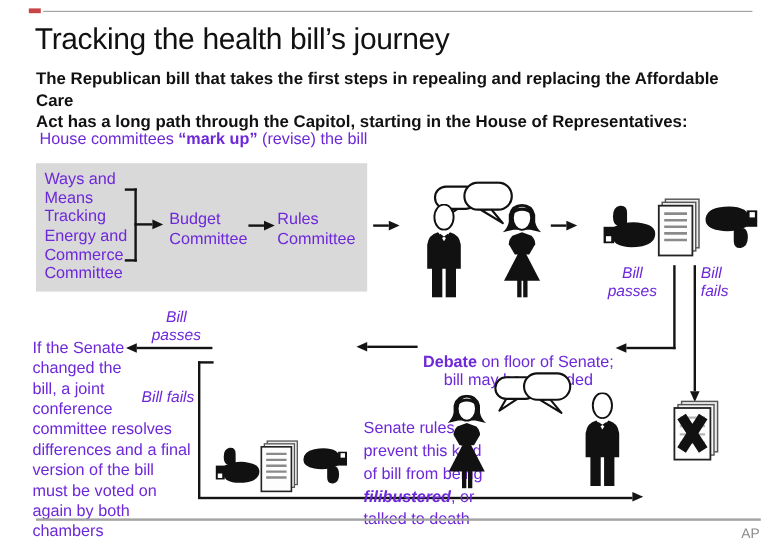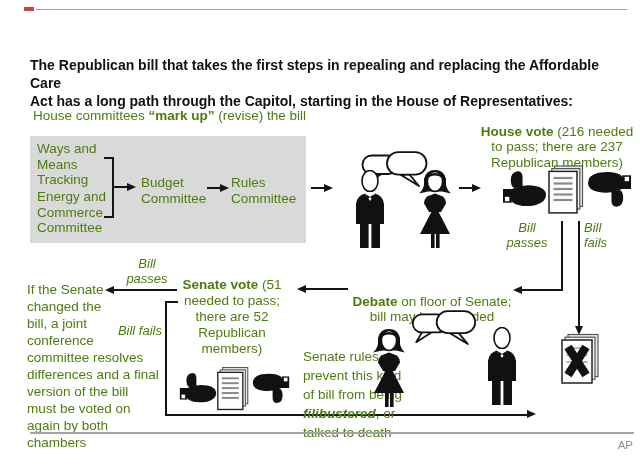--- a/index.html
+++ b/index.html
@@ -1,19 +1,19 @@
 <!DOCTYPE html>
 <html><head>
 <meta charset="utf-8">
 <style>
   html,body{margin:0;padding:0;background:#fff;}
   #canvas{position:relative;width:640px;height:464px;background:#ffffff;overflow:hidden;
           font-family:"Liberation Sans",sans-serif;color:#111;}
   .abs{position:absolute;}
-  .txt{font-size:13.5px;line-height:15.5px;white-space:pre-line;color:#4d7c0f;}
+  .txt{font-size:13.5px;line-height:15.5px;white-space:pre-line;color:#6d28d9;}
   .ctr{text-align:center;}
   .rt{text-align:right;}
   .b{font-weight:bold;}
   .it{font-style:italic;font-size:13px;line-height:15px;}
   .bi{font-weight:bold;font-style:italic;}
   .h{position:absolute;height:2px;background:#141414;}
   .v{position:absolute;width:2px;background:#141414;}
   .thin{height:1.5px;}
   .vthin{width:1.5px;}
   .gray{background:#a3a3a3;}
@@ -28,20 +28,21 @@
   .flip{transform:rotate(180deg);}
   svg{display:block;}
 </style>
 </head>
 <body>
 
 <div id="canvas">
 
   <div class="abs" style="left:24px;top:7px;width:10px;height:3.5px;background:#c94545;"></div>
   <div class="abs gray" style="left:36px;top:8.5px;width:591px;height:1.5px;"></div>
+  <div class="abs title" style="left:29px;top:20px;">Tracking the health bill’s journey</div>
   <div class="abs sub" style="left:30px;top:56px;width:600px;">The Republican bill that takes the first steps in repealing and replacing the Affordable Care
 Act has a long path through the Capitol, starting in the House of Representatives:</div>
 
   <div class="abs txt" style="left:33px;top:108px;white-space:nowrap;">
     <span>House committees </span><span class="b">“mark up”</span><span> (revise) the bill</span>
   </div>
 
   <div class="abs graybox" style="left:30px;top:136px;width:276px;height:107px;"></div>
   <div class="abs txt" style="left:37px;top:141px;">Ways and
 Means
@@ -94,25 +95,20 @@
       <path d="M24 23.5 L16 26.5 Q13 29.5 13 33.5 L18 42 L30 42 L35 33.5 Q35 29.5 32 26.5 Z" fill="#111"></path>
       <path d="M24 35 L9 64 L39 64 Z" fill="#111"></path>
       <rect x="20" y="63" width="3.6" height="15" fill="#111"></rect>
       <rect x="25" y="63" width="3.6" height="15" fill="#111"></rect>
     </svg>
   </div>
 
   <div class="abs h" style="left:459px;top:187px;width:13px;"></div>
   <div class="abs tri tr" style="left:472px;top:183.5px;"></div>
 
-  <div class="abs txt ctr" style="left:476px;top:108px;width:162px;">
-    <span class="b">House vote</span><span> (216 needed
-to pass; there are 237
-Republican members)</span>
-  </div>
   <div class="abs" style="left:502px;top:167px;">
     <svg width="45" height="44" viewBox="0 0 46 44">
       <rect x="1" y="22" width="9" height="14" fill="#111"></rect>
       <rect x="3" y="30" width="4.5" height="4.5" fill="#fff"></rect>
       <path d="M13 21 Q9 20 9 13 Q9 5 15 4 Q21 3.5 21 10 L21 20 Z" fill="#111"></path>
       <path d="M10 22 Q22 16.5 34 19 Q45 21 45 28 Q45 36 34 38.5 Q20 41 12 36.5 Q8 33.5 8 27.5 Q8 23.5 10 22 Z" fill="#111"></path>
     </svg>
   </div>
   <div class="abs" style="left:547px;top:165px;">
     <svg width="38" height="50" viewBox="0 0 38 50">
@@ -149,27 +145,20 @@
   <div class="abs v" style="left:578px;top:221px;height:105px;"></div>
   <div class="abs tri td" style="left:574.5px;top:326px;"></div>
 
   <div class="abs txt ctr" style="left:338px;top:278px;width:188px;">
     <span class="b">Debate</span><span> on floor of Senate;
 bill may be amended</span>
   </div>
   <div class="abs h" style="left:306px;top:288px;width:42px;"></div>
   <div class="abs tri tl" style="left:297px;top:284.5px;"></div>
 
-  <div class="abs txt ctr" style="left:174px;top:261px;width:116px;line-height:16px;">
-    <span class="b">Senate vote</span><span> (51
-needed to pass;
-there are 52
-Republican
-members)</span>
-  </div>
 
   <div class="abs txt it ctr" style="left:118px;top:256px;width:58px;">Bill
 passes</div>
   <div class="abs h" style="left:114px;top:289px;width:63px;"></div>
   <div class="abs tri tl" style="left:105px;top:285.5px;"></div>
 
   <div class="abs txt it rt" style="left:108px;top:323px;width:54px;">Bill fails</div>
   <div class="abs h thin" style="left:165px;top:301px;width:13px;"></div>
   <div class="abs v vthin" style="left:165px;top:301px;height:114px;"></div>
   <div class="abs h" style="left:165px;top:413.5px;width:362px;"></div>

